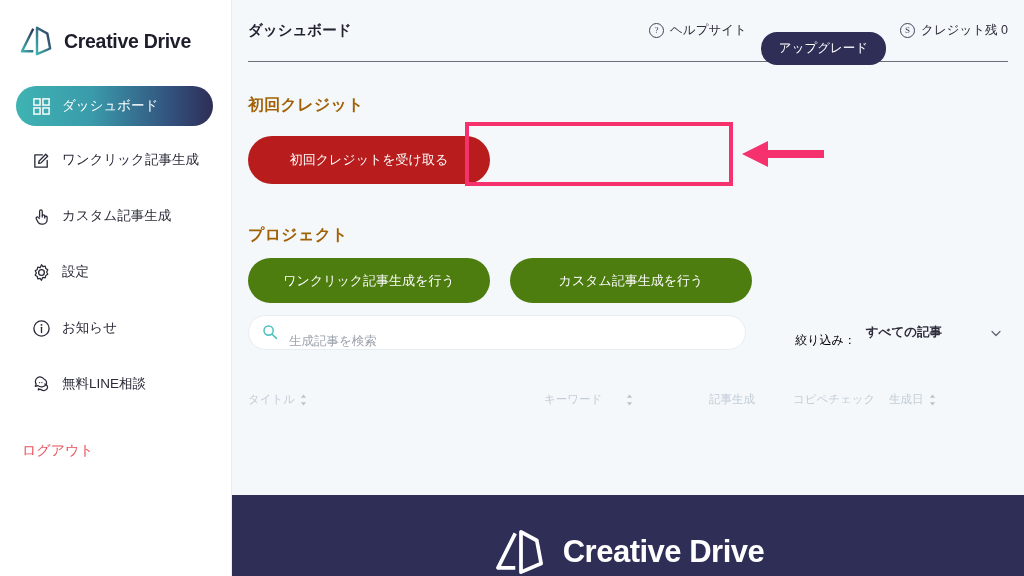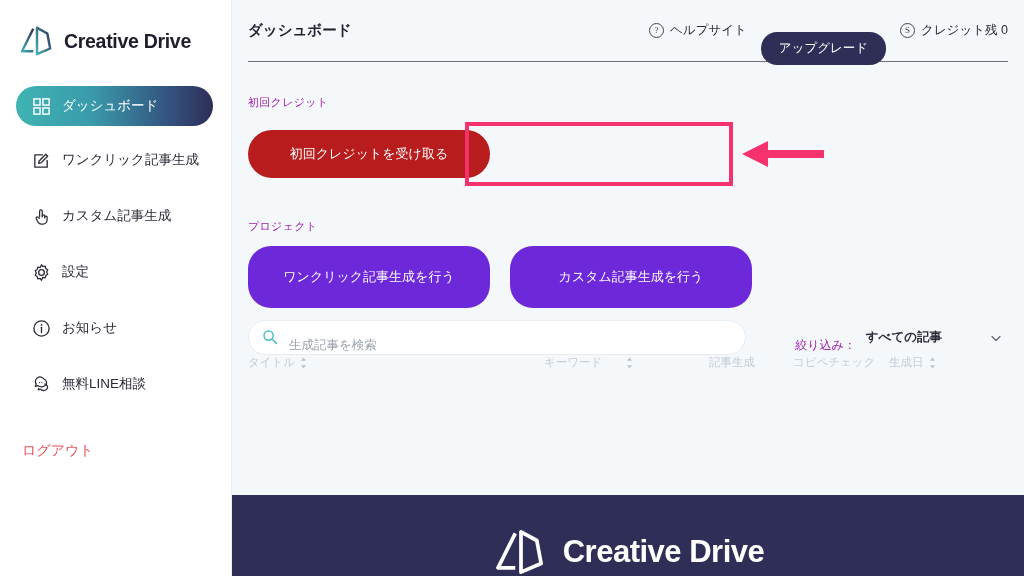--- a/index.html
+++ b/index.html
@@ -108,78 +108,79 @@
     cursor: pointer;
   }
   .hr {
     height: 1px; background: #6d6d7c;
     margin: 0 16px 0 16px;
   }
 
   .content { padding: 0 16px; position: relative; }
 
   .section-title {
-    color: #a21caf; font-size: 11px; font-weight: normal;
+    color: #a16207; font-size: 16px; font-weight: bold;
     margin-top: 33px; margin-bottom: 12px;
     letter-spacing: 0.3px;
   }
 
   .black-btn {
     display: inline-flex; align-items: center; justify-content: center;
     background: #b91c1c; color: #ffffff;
     font-size: 13px;
     width: 242px; height: 48px;
     border-radius: 24px; border: none; cursor: pointer;
     font-family: inherit;
   }
 
   .proj-row { display: flex; gap: 20px; }
   .teal-btn {
     display: inline-flex; align-items: center; justify-content: center;
-    background: #6d28d9; color: #ffffff;
+    background: #4d7c0f; color: #ffffff;
     font-size: 13px;
-    width: 242px; height: 62px;
+    width: 242px; height: 45px;
     border-radius: 23px; border: none; cursor: pointer;
     font-family: inherit;
   }
 
   .list-row {
     display: flex; align-items: center;
     margin-top: 12px;
   }
   .search-wrap {
     position: relative;
     width: 498px; height: 35px;
   }
   .search-input {
     width: 100%; height: 100%;
     border-radius: 18px; border: 1px solid #e6edf3;
     background: #ffffff;
     padding: 16px 14px 0 40px;
     font-size: 12.5px; color: #33333f;
-    font-family: Liberation Serif, serif;
+    font-family: Liberation Sans, sans-serif;
     outline: none;
   }
   .search-input::placeholder { color: #9aa2ac; }
   .search-icon {
     position: absolute; left: 14px; top: 9px;
     width: 16px; height: 16px;
   }
   .filter-wrap {
     margin-left: auto;
     display: flex; align-items: center; gap: 10px;
     padding-right: 6px;
     cursor: pointer;
   }
-  .filter-label { font-size: 12px; color: #a21caf; margin-top: 16px; }
+  .filter-label { font-size: 12px; color: #000000; margin-top: 16px; }
   .filter-value { font-size: 12.5px; color: #2b2b39; font-weight: bold; }
   .chev { width: 12px; height: 12px; margin-left: 38px; }
 
   .table-head {
     display: flex; align-items: center;
+    margin-top: 42px;
     font-size: 11.5px; color: #c2ccd6;
   }
   .th { display: flex; align-items: center; gap: 5px; }
   .sort-ico { width: 7px; height: 12px; }
   .th-title   { width: 296px; }
   .th-keyword { width: 165px; gap: 24px; }
   .th-gen     { width: 84px; }
   .th-copy    { width: 96px; }
   .th-date    { width: 70px; }
 

